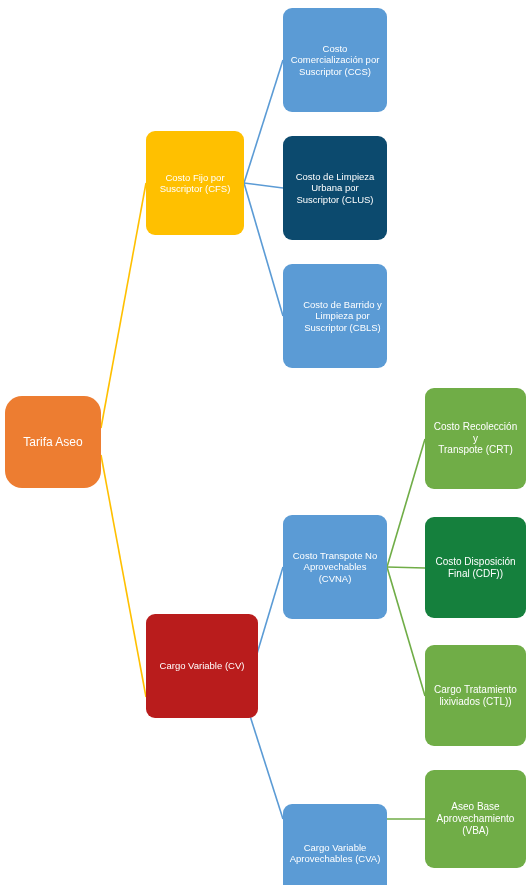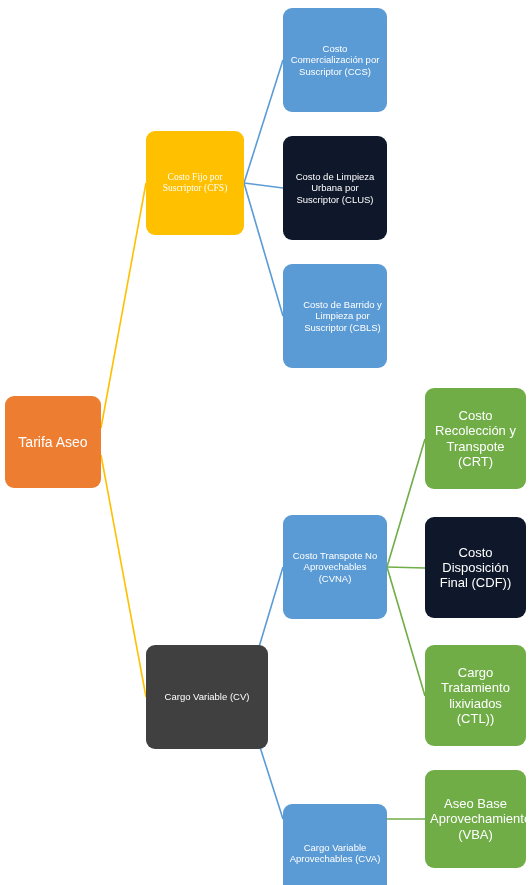--- a/index.html
+++ b/index.html
@@ -38,33 +38,34 @@
     padding: 3px 5px;
     overflow: hidden;
   }
   .node-label {
     display: block;
     width: 100%;
     white-space: pre-line;
   }
   .node-root {
     background: #ED7D31;
-    font-size: 14px;
+    font-size: 12px;
+    border-radius: 17px;
   }
   .node-level2 {
     background: #FFC000;
     font-size: 9.5px;
   }
   .node-level3 {
     background: #5B9BD5;
     font-size: 9.5px;
   }
   .node-level4 {
     background: #70AD47;
-    font-size: 13px;
+    font-size: 10px;
   }
 </style>
 </head>
 <body>
 
 <div id="diagram-canvas">
   <svg id="edge-layer" viewBox="0 0 531 885" width="531" height="885" xmlns="http://www.w3.org/2000/svg">
       <line x1="101" y1="428" x2="146" y2="183" stroke="#FFC000" stroke-width="1.6"></line>
       <line x1="101" y1="455" x2="146" y2="697" stroke="#FFC000" stroke-width="1.6"></line>
       <line x1="244" y1="183" x2="283" y2="60" stroke="#5B9BD5" stroke-width="1.6"></line>
@@ -74,33 +75,33 @@
       <line x1="244" y1="697" x2="283" y2="819" stroke="#5B9BD5" stroke-width="1.6"></line>
       <line x1="387" y1="567" x2="425" y2="439" stroke="#70AD47" stroke-width="1.6"></line>
       <line x1="387" y1="567" x2="425" y2="568" stroke="#70AD47" stroke-width="1.6"></line>
       <line x1="387" y1="567" x2="425" y2="696" stroke="#70AD47" stroke-width="1.6"></line>
       <line x1="387" y1="819" x2="425" y2="819" stroke="#70AD47" stroke-width="1.6"></line>
     </svg>
   <div id="node-layer">
       <div class="node node-root" style="left: 5px; top: 396px; width: 96px; height: 92px; background: rgb(237, 125, 49);">
         <span class="node-label">Tarifa Aseo</span>
       </div>
-      <div class="node node-level2" style="left: 146px; top: 131px; width: 98px; height: 104px; background: rgb(255, 192, 0); font-family: Liberation Serif, serif;">
+      <div class="node node-level2" style="left: 146px; top: 131px; width: 98px; height: 104px; background: rgb(255, 192, 0);">
         <span class="node-label">Costo Fijo por
 Suscriptor (CFS)</span>
       </div>
-      <div class="node node-level2" style="left: 146px; top: 645px; width: 122px; height: 104px; background: #404040;">
+      <div class="node node-level2" style="left: 146px; top: 614px; width: 112px; height: 104px; background: #b91c1c;">
         <span class="node-label">Cargo Variable (CV)</span>
       </div>
       <div class="node node-level3" style="left: 283px; top: 8px; width: 104px; height: 104px; background: rgb(91, 155, 213);">
         <span class="node-label">Costo
 Comercialización por
 Suscriptor (CCS)</span>
       </div>
-      <div class="node node-level3" style="left: 283px; top: 136px; width: 104px; height: 104px; background: #0f172a;">
+      <div class="node node-level3" style="left: 283px; top: 136px; width: 104px; height: 104px; background: #0c4a6e;">
         <span class="node-label">Costo de Limpieza
 Urbana por
 Suscriptor (CLUS)</span>
       </div>
       <div class="node node-level3" style="left: 283px; top: 264px; width: 104px; height: 104px; background: rgb(91, 155, 213); padding-left: 20px;">
         <span class="node-label">Costo de Barrido y
 Limpieza por
 Suscriptor (CBLS)</span>
       </div>
       <div class="node node-level3" style="left: 283px; top: 515px; width: 104px; height: 104px; background: rgb(91, 155, 213);">
@@ -109,21 +110,21 @@
 (CVNA)</span>
       </div>
       <div class="node node-level3" style="left: 283px; top: 770px; width: 104px; height: 98px; background: rgb(91, 155, 213); margin-top: 34px;">
         <span class="node-label">Cargo Variable
 Aprovechables (CVA)</span>
       </div>
       <div class="node node-level4" style="left: 425px; top: 388px; width: 101px; height: 101px; background: rgb(112, 173, 71);">
         <span class="node-label">Costo Recolección y
 Transpote (CRT)</span>
       </div>
-      <div class="node node-level4" style="left: 425px; top: 517px; width: 101px; height: 101px; background: #0f172a;">
+      <div class="node node-level4" style="left: 425px; top: 517px; width: 101px; height: 101px; background: #15803d;">
         <span class="node-label">Costo Disposición
 Final (CDF))</span>
       </div>
       <div class="node node-level4" style="left: 425px; top: 645px; width: 101px; height: 101px; background: rgb(112, 173, 71);">
         <span class="node-label">Cargo Tratamiento
 lixiviados (CTL))</span>
       </div>
       <div class="node node-level4" style="left: 425px; top: 770px; width: 101px; height: 98px; background: rgb(112, 173, 71);">
         <span class="node-label">Aseo Base
 Aprovechamiento

